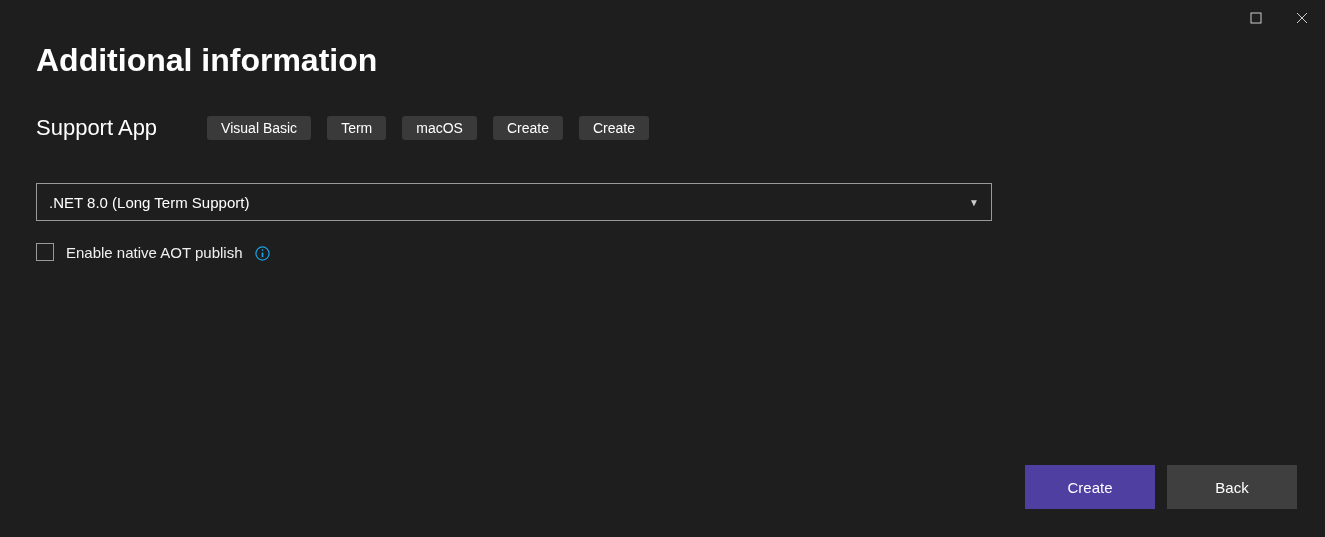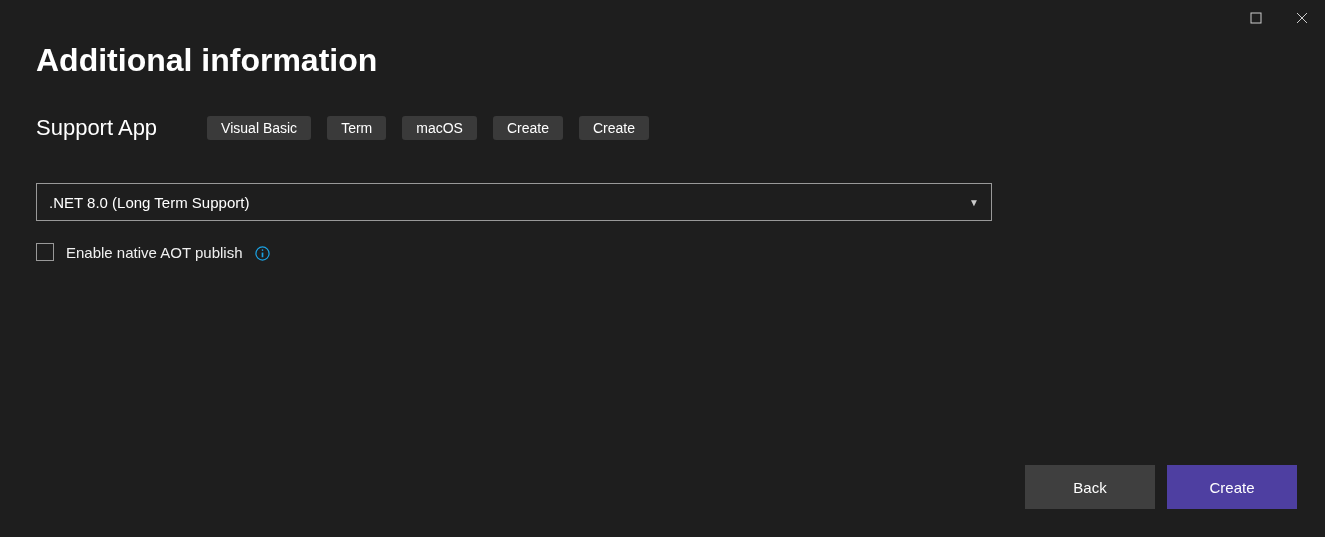--- a/index.html
+++ b/index.html
@@ -196,15 +196,15 @@
       <svg viewBox="0 0 16 16" fill="none" stroke="currentColor" stroke-width="1.3">
         <circle cx="8" cy="8" r="7"></circle>
         <line x1="8" y1="7" x2="8" y2="12" stroke-width="1.8"></line>
         <circle cx="8" cy="4.3" r="0.9" fill="currentColor" stroke="none"></circle>
       </svg>
     </span>
   </div>
 </div>
 
 <div class="footer">
+  <button class="btn btn-primary">Create</button>
   <button class="btn btn-secondary">Back</button>
-  <button class="btn btn-primary">Create</button>
 </div>
 
 </body></html>

